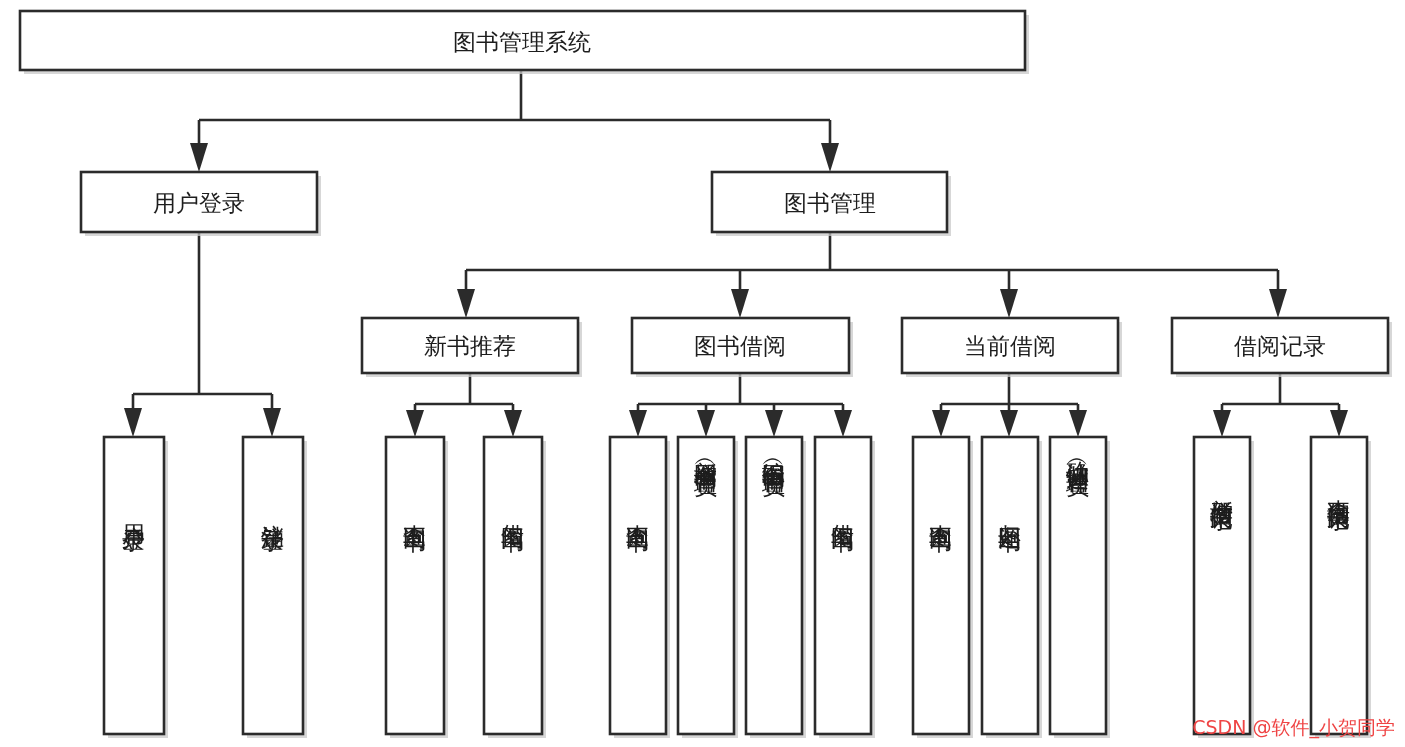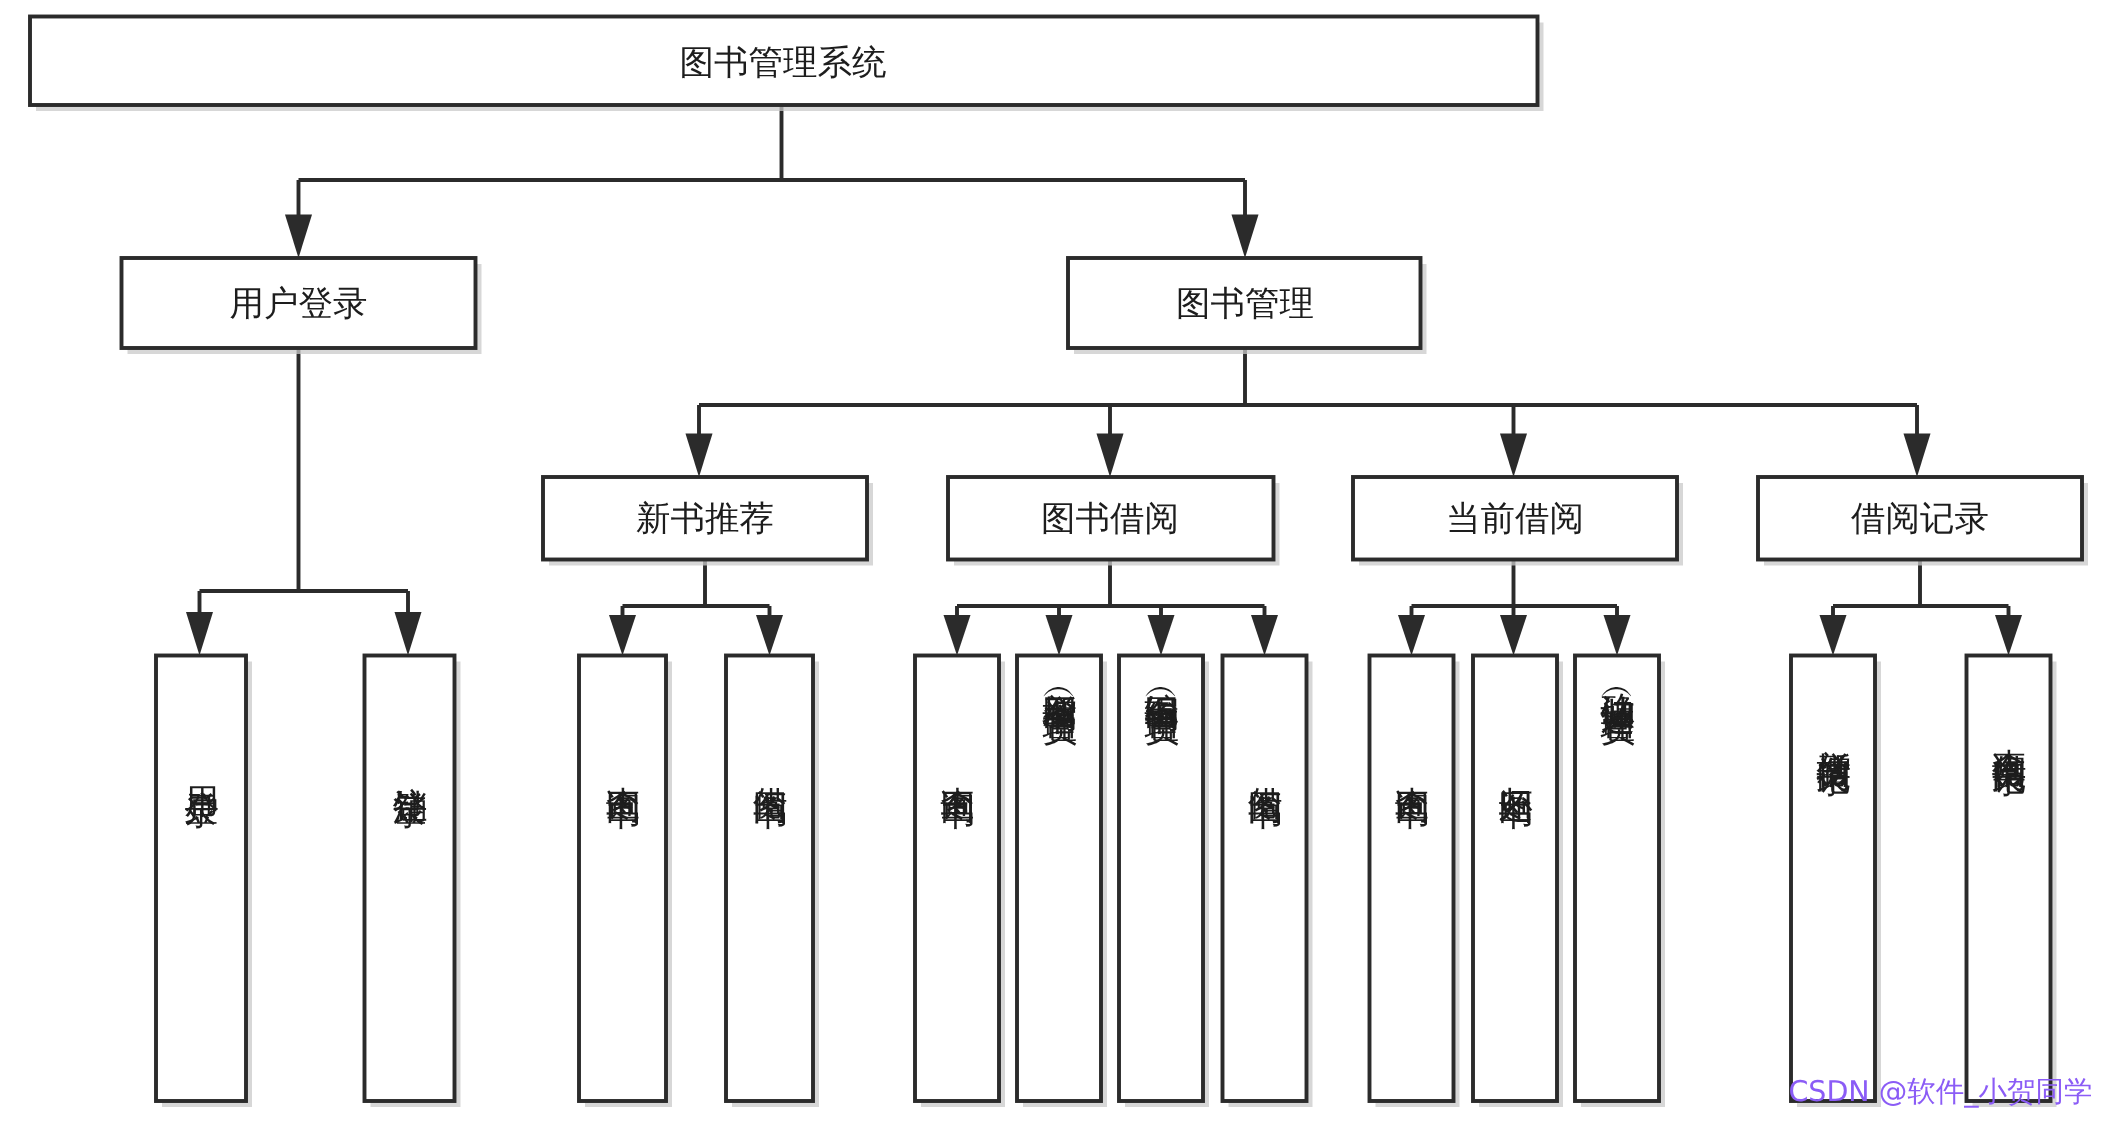--- a/index.html
+++ b/index.html
@@ -53,21 +53,21 @@
     font-size: 23px;
     writing-mode: vertical-rl;
     text-orientation: upright;
     text-anchor: middle;
     letter-spacing: 2px;
   }
   .watermark {
     position: absolute;
     right: 10px;
     bottom: 6px;
-    color: #8b5cf6;
+    color: #ef4444;
     font-size: 19px;
     font-family: "DejaVu Sans", "Liberation Sans", sans-serif;
     white-space: nowrap;
     pointer-events: none;
     user-select: none;
   }
 </style>
 </head>
 <body>
 

